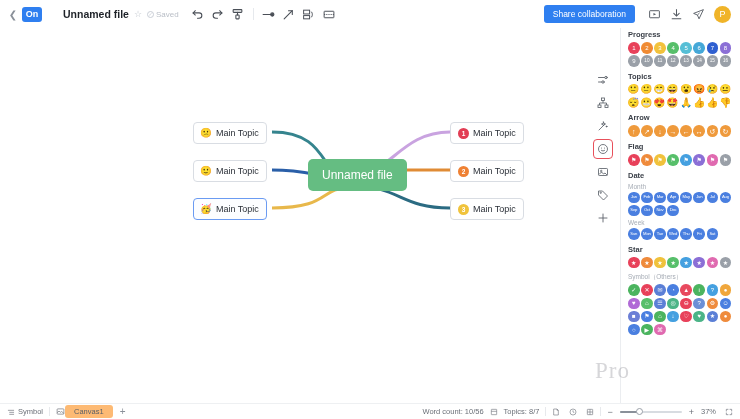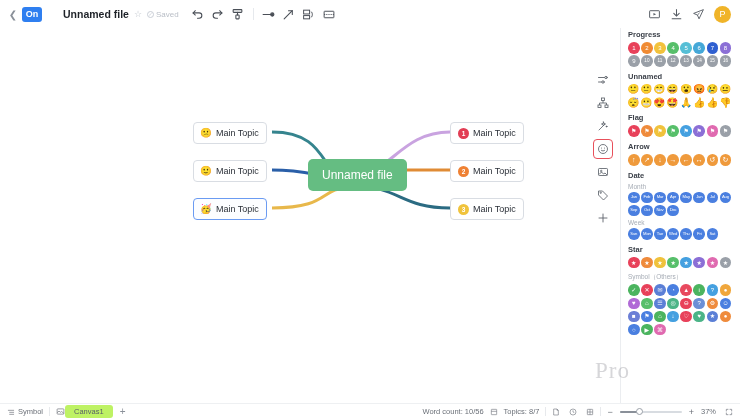--- a/index.html
+++ b/index.html
@@ -127,21 +127,21 @@
 
   
   #bottombar {
     position: absolute; left: 0; bottom: 0; width: 740px; height: 16px;
     background: #fff; border-top: 1px solid #eef0f2;
     display:flex; align-items:center; font-size: 7.5px; color:#6b7078;
     padding: 0 7px; z-index: 30;
   }
   .bb-item { display:flex; align-items:center; gap:3px; cursor:pointer; }
   #canvas-tab {
-    background:#bef264; border-radius:3px; padding:2px 9px; font-size:7.5px;
+    background:#fdba74; border-radius:3px; padding:2px 9px; font-size:7.5px;
     color:#5a6068; cursor:pointer;
   }
   .bb-sep { width:1px; height:9px; background:#e7e9ec; margin:0 6px; }
   #zoom-slider { width:62px; height:2px; background:#d8dce1; border-radius:2px; position:relative; cursor:pointer;}
   #zoom-knob { position:absolute; left:16px; top:-2.6px; width:7px; height:7px; border-radius:50%; background:#fff; border:1.3px solid #9aa0a8;}
   #zoom-filled { position:absolute; left:0; top:0; height:2px; width:18px; background:#8a9099; border-radius:2px;}
 </style>
 </head>
 <body>
 
@@ -200,20 +200,21 @@
           <path d="M17 7c3 0 3 10 0 10"></path>
         </svg>
     </div>
     <div class="tb-ico">
       <svg width="14" height="13" viewBox="0 0 24 24" fill="none" stroke="#4a4f57" stroke-width="1.8">
           <rect x="3" y="6" width="18" height="12" rx="1"></rect>
           <line x1="3" y1="12" x2="21" y2="12" stroke-dasharray="2 2"></line>
         </svg>
     </div>
     <div id="spacer"></div>
+    <div id="share-btn">Share collaboration</div>
     <div class="tb-right-ico">
       <svg width="13" height="13" viewBox="0 0 24 24" fill="none" stroke="#555b63" stroke-width="1.8">
           <rect x="3" y="5" width="18" height="13" rx="1"></rect>
           <polygon points="10 9 15 11.5 10 14" fill="#555b63" stroke="none"></polygon>
         </svg>
     </div>
     <div class="tb-right-ico">
       <svg width="13" height="13" viewBox="0 0 24 24" fill="none" stroke="#555b63" stroke-width="1.9" stroke-linecap="round">
           <line x1="12" y1="3" x2="12" y2="14"></line>
           <polyline points="7 10 12 15 17 10"></polyline>
@@ -378,21 +379,21 @@
             <span style="font-size:4.6px">15</span>
           </div>
           <div class="ico" style="background:#9aa0a8">
             <span style="font-size:4.6px">16</span>
           </div>
         </div>
     </div>
 
 
     <div class="sec">
-      <div class="sec-title">Unnamed</div>
+      <div class="sec-title">Topics</div>
       <div class="ico-row" id="row-emotion">
           <div class="ico emoji">🙂</div>
           <div class="ico emoji">🙂</div>
           <div class="ico emoji">😁</div>
           <div class="ico emoji">😄</div>
           <div class="ico emoji">😮</div>
           <div class="ico emoji">😡</div>
           <div class="ico emoji">😢</div>
           <div class="ico emoji">😐</div>
           <div class="ico emoji">😴</div>
@@ -400,20 +401,50 @@
           <div class="ico emoji">😍</div>
           <div class="ico emoji">🤩</div>
           <div class="ico emoji">🙏</div>
           <div class="ico emoji">👍</div>
           <div class="ico emoji">👍</div>
           <div class="ico emoji">👎</div>
         </div>
     </div>
 
     <div class="sec">
+      <div class="sec-title">Arrow</div>
+      <div class="ico-row" id="row-arrow">
+          <div class="ico" style="background:#ef9a3c">
+            <span style="font-size:7px">↑</span>
+          </div>
+          <div class="ico" style="background:#ef9a3c">
+            <span style="font-size:7px">↗</span>
+          </div>
+          <div class="ico" style="background:#ef9a3c">
+            <span style="font-size:7px">↓</span>
+          </div>
+          <div class="ico" style="background:#ef9a3c">
+            <span style="font-size:7px">→</span>
+          </div>
+          <div class="ico" style="background:#ef9a3c">
+            <span style="font-size:7px">←</span>
+          </div>
+          <div class="ico" style="background:#ef9a3c">
+            <span style="font-size:7px">↔</span>
+          </div>
+          <div class="ico" style="background:#ef9a3c">
+            <span style="font-size:7px">↺</span>
+          </div>
+          <div class="ico" style="background:#ef9a3c">
+            <span style="font-size:7px">↻</span>
+          </div>
+        </div>
+    </div>
+
+    <div class="sec">
       <div class="sec-title">Flag</div>
       <div class="ico-row" id="row-flag">
           <div class="ico" style="background:#e8415a">
             <span style="font-size:6px">⚑</span>
           </div>
           <div class="ico" style="background:#ef8b3c">
             <span style="font-size:6px">⚑</span>
           </div>
           <div class="ico" style="background:#f0c23c">
             <span style="font-size:6px">⚑</span>
@@ -425,50 +456,20 @@
             <span style="font-size:6px">⚑</span>
           </div>
           <div class="ico" style="background:#8b6fd6">
             <span style="font-size:6px">⚑</span>
           </div>
           <div class="ico" style="background:#e06ab0">
             <span style="font-size:6px">⚑</span>
           </div>
           <div class="ico" style="background:#9aa0a8">
             <span style="font-size:6px">⚑</span>
-          </div>
-        </div>
-    </div>
-
-    <div class="sec">
-      <div class="sec-title">Arrow</div>
-      <div class="ico-row" id="row-arrow">
-          <div class="ico" style="background:#ef9a3c">
-            <span style="font-size:7px">↑</span>
-          </div>
-          <div class="ico" style="background:#ef9a3c">
-            <span style="font-size:7px">↗</span>
-          </div>
-          <div class="ico" style="background:#ef9a3c">
-            <span style="font-size:7px">↓</span>
-          </div>
-          <div class="ico" style="background:#ef9a3c">
-            <span style="font-size:7px">→</span>
-          </div>
-          <div class="ico" style="background:#ef9a3c">
-            <span style="font-size:7px">←</span>
-          </div>
-          <div class="ico" style="background:#ef9a3c">
-            <span style="font-size:7px">↔</span>
-          </div>
-          <div class="ico" style="background:#ef9a3c">
-            <span style="font-size:7px">↺</span>
-          </div>
-          <div class="ico" style="background:#ef9a3c">
-            <span style="font-size:7px">↻</span>
           </div>
         </div>
     </div>
 
     <div class="sec">
       <div class="sec-title">Date</div>
       <div class="sub-title">Month</div>
       <div class="ico-row" id="row-month">
           <div class="ico date" style="background:#4a7fe0">Jan</div>
           <div class="ico date" style="background:#4a7fe0">Feb</div>

